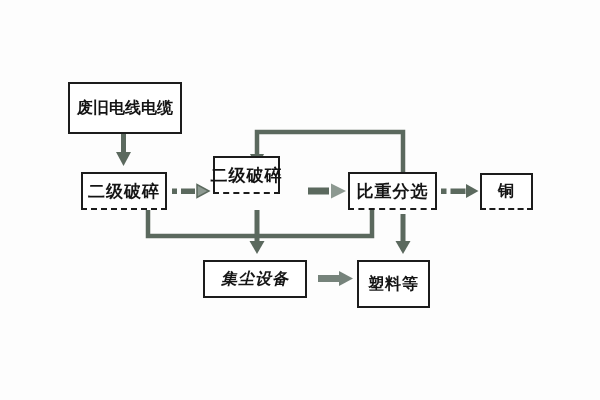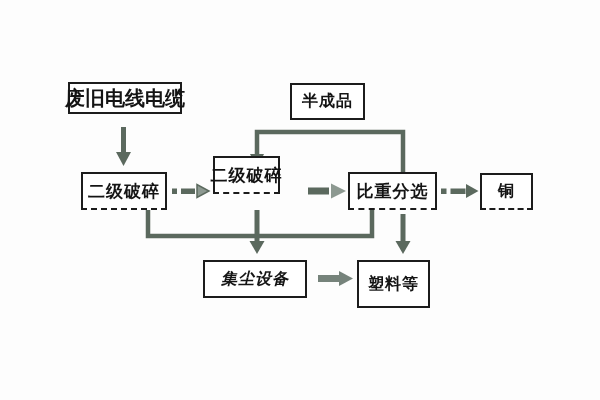--- a/index.html
+++ b/index.html
@@ -39,21 +39,21 @@
     align-items: center;
     justify-content: center;
     background: #ffffff;
     border: 2px solid var(--box-border);
     color: var(--text);
     font-weight: bold;
     letter-spacing: 1px;
     white-space: nowrap;
   }
   .node--dashed-bottom { border-bottom: 2px dashed var(--box-border); }
-  #n-waste     { left: 68px;  top: 82px;  width: 114px; height: 32px; font-size: 20px; letter-spacing: 0; }
+  #n-waste     { left: 68px;  top: 82px;  width: 114px; height: 52px; font-size: 16px; letter-spacing: 0; }
   #n-semi      { left: 290px; top: 83px;  width: 75px;  height: 37px; font-size: 16px; }
   #n-primary   { left: 81px;  top: 172px; width: 86px;  height: 38px; font-size: 17px; }
   #n-secondary { left: 213px; top: 156px; width: 67px;  height: 38px; font-size: 17px; }
   #n-gravity   { left: 348px; top: 172px; width: 89px;  height: 38px; font-size: 17px; }
   #n-copper    { left: 480px; top: 173px; width: 53px;  height: 37px; font-size: 16px; }
   #n-dust      { left: 203px; top: 260px; width: 104px; height: 38px; font-size: 16px; font-style: italic; }
   #n-plastics  { left: 357px; top: 260px; width: 73px;  height: 48px; font-size: 16px; }
 </style>
 </head>
 <body>
@@ -106,23 +106,20 @@
     <g>
       <line x1="318" y1="278.5" x2="340" y2="278.5" stroke="var(--arrow-mid)" stroke-width="7"></line>
       <polygon class="c-mid" points="339,271 339,286 353,278.5"></polygon>
     </g>
   </svg>
 
   <div class="node" id="n-waste">
     <span>废旧电线电缆</span>
   </div>
 
-  <div class="node" id="n-semi">
-    <span>半成品</span>
-  </div>
 
   <div class="node node--dashed-bottom" id="n-primary">
     <span>二级破碎</span>
   </div>
 
   <div class="node node--dashed-bottom" id="n-secondary">
     <span>二级破碎</span>
   </div>
 
   <div class="node node--dashed-bottom" id="n-gravity">

